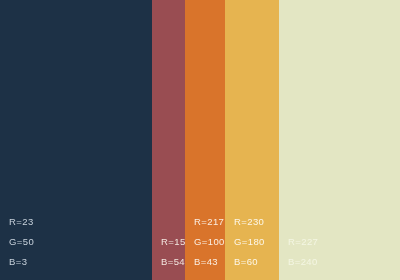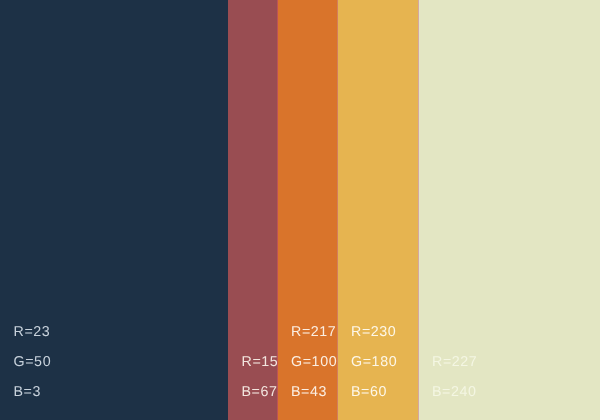--- a/index.html
+++ b/index.html
@@ -51,33 +51,33 @@
     <div class="swatch-labels" style="color: rgb(200, 210, 220);">
       <span class="swatch-label">R=23</span>
       <span class="swatch-label">G=50</span>
       <span class="swatch-label">B=3</span>
     </div>
   </div>
 
   <div class="swatch" id="swatch-1" style="left: 152px; width: 33px; background: rgb(153, 77, 82);">
     <div class="swatch-labels" style="color: rgb(242, 230, 223);">
       <span class="swatch-label">R=153</span>
-      <span class="swatch-label">B=67</span>
+      <span class="swatch-label">B=54</span>
     </div>
   </div>
 
   <div class="swatch" id="swatch-2" style="left: 185px; width: 40px; background: rgb(217, 116, 43);">
     <div class="swatch-labels" style="color: rgb(251, 238, 226);">
       <span class="swatch-label">R=217</span>
       <span class="swatch-label">G=100</span>
       <span class="swatch-label">B=43</span>
     </div>
   </div>
 
-  <div class="swatch" id="swatch-3" style="left: 225px; width: 54px; background: rgb(230, 180, 80);">
+  <div class="swatch" id="swatch-3" style="left: 225px; width: 54px; background: rgb(230, 180, 80); padding-left: 44px;">
     <div class="swatch-labels" style="color: rgb(253, 247, 232);">
       <span class="swatch-label">R=230</span>
       <span class="swatch-label">G=180</span>
       <span class="swatch-label">B=60</span>
     </div>
   </div>
 
   <div class="swatch" id="swatch-4" style="left: 279px; width: 121px; background: rgb(227, 230, 195);">
     <div class="swatch-labels" style="color: rgb(244, 246, 227);">
       <span class="swatch-label">R=227</span>

